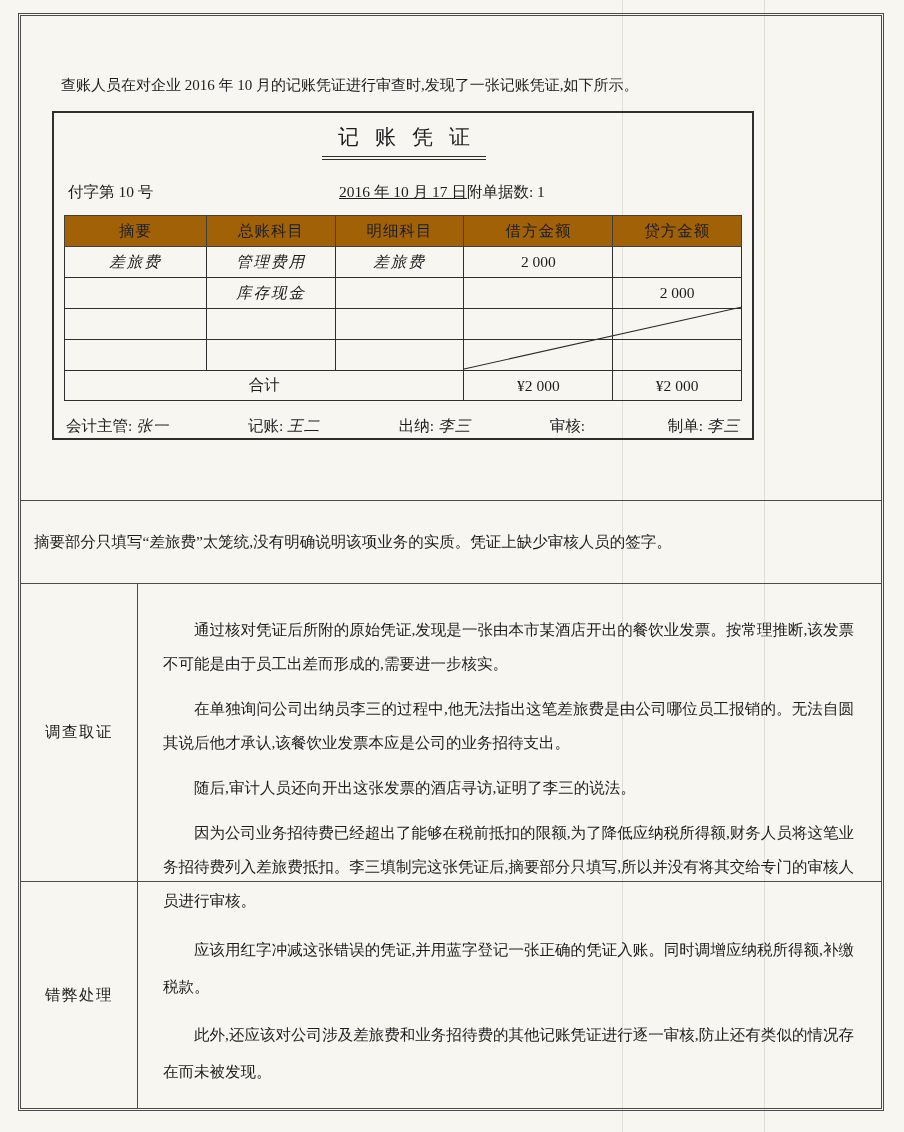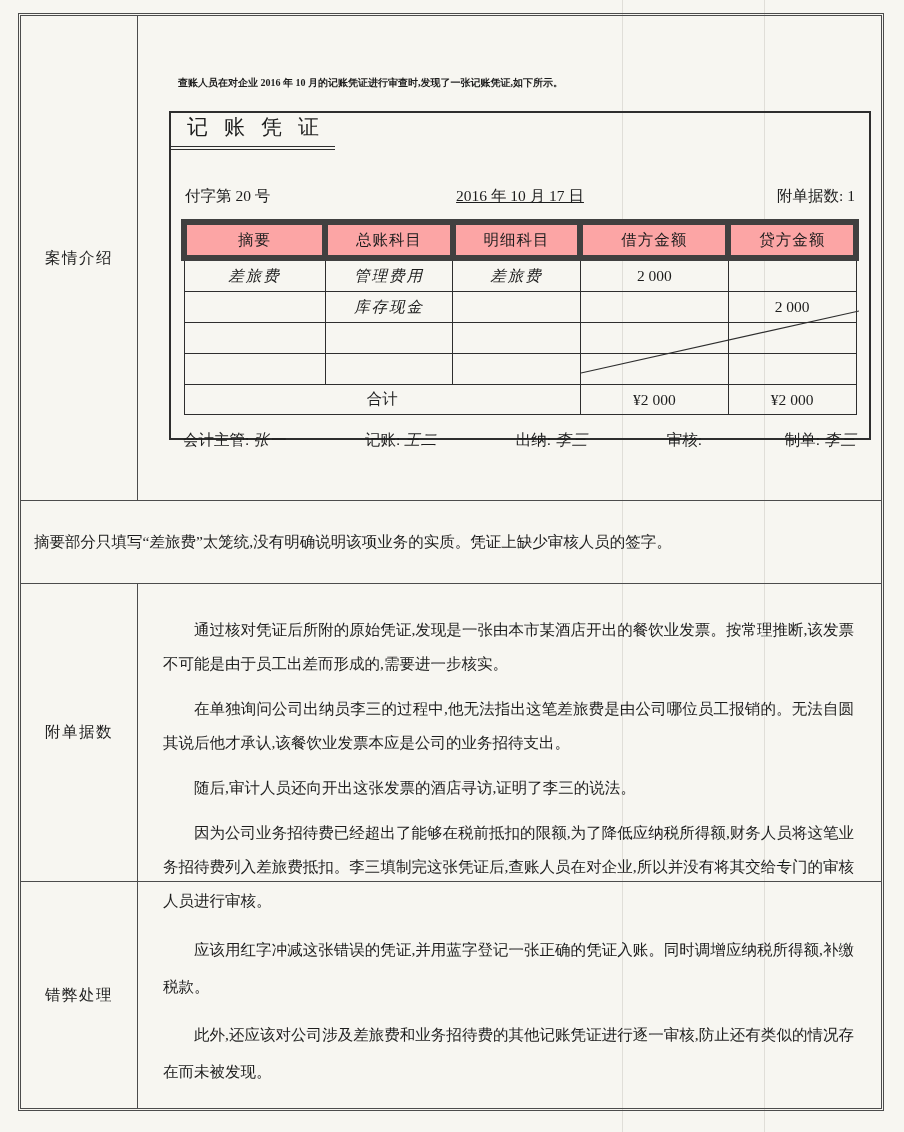--- a/index.html
+++ b/index.html
@@ -24,44 +24,44 @@
   .sec-invest { height:298px; } .sec-handle { flex:1; }
 
   .label-col {
     flex:0 0 117px; width:117px; border-right:1px solid #4c4c4c;
     display:flex; align-items:center; justify-content:center;
     font-size:15.5px; letter-spacing:1.5px; box-sizing:border-box;
   }
   .content-col { flex:1; position:relative; box-sizing:border-box; }
 
   .intro-line { position:absolute; top:60px; left:40px; right:14px;
-    font-size:10px; white-space:nowrap;font-weight:bold; }
+    font-size:15px; white-space:nowrap; }
 
   
   .voucher {
     position:absolute; left:31px; top:95px; width:702px; height:329px;
     border:2px solid #2e2e2e; box-sizing:border-box; background:transparent;
   }
-  .v-title { }
+  .v-title { text-align:center; margin-top:10px; }
   .v-title span {
     display:inline-block; font-size:21px; letter-spacing:16px;
     padding:0 0 5px 16px; margin-right:-2px;
     border-bottom:4px double #2e2e2e; font-weight:500;
   }
   .v-ref {
     display:grid; grid-template-columns:1fr auto 1fr; align-items:baseline;
     margin:22px 14px 0 14px; font-size:15.5px;
   }
   .v-ref .l { text-align:left; } .v-ref .c { text-align:center;text-decoration:underline; }
-  .v-ref .r { text-align:right;margin-top:14px; }
+  .v-ref .r { text-align:left; }
 
   .v-grid-wrap { position:relative; margin:12px 10px 0 10px; }
   table.v-grid { width:100%; border-collapse:collapse; table-layout:fixed; }
   .v-grid th {
-    height:28px; background:#fca5a5; border:6px solid #404040;
+    height:28px; background:#a16207; border:1px solid #404040;
     font-weight:normal; font-size:15.5px; letter-spacing:1px;
   }
   .v-grid td {
     height:30px; border:1px solid #2e2e2e; text-align:center;
     font-size:15.5px; padding:0 4px; overflow:hidden;
   }
   .v-grid td.total-cell { height:29px; }
   .hand { font-style:italic; letter-spacing:2px; }
   .diag { position:absolute; left:0; top:0; width:100%; height:100%;
     pointer-events:none; }
@@ -88,31 +88,30 @@
 </head>
 <body>
 
 <div class="page">
   <div class="scan-artifact scan-a"></div>
   <div class="scan-artifact scan-b"></div>
 
   <div class="outer">
 
     <div class="section sec-case">
-      <div class="label-col">案情介绍</div>
       <div class="content-col">
         <div class="intro-line">查账人员在对企业 2016 年 10 月的记账凭证进行审查时,发现了一张记账凭证,如下所示。</div>
 
         <div class="voucher">
           <div class="v-title">
             <span>记账凭证</span>
           </div>
 
           <div class="v-ref">
-            <span class="l">付字第 20 号</span>
+            <span class="l">付字第 10 号</span>
             <span class="c">2016 年 10 月 17 日</span>
             <span class="r">附单据数: 1</span>
           </div>
 
           <div class="v-grid-wrap">
             <table class="v-grid">
               <colgroup>
                 <col style="width:21%">
                   <col style="width:19%">
                   <col style="width:19%">
@@ -180,27 +179,27 @@
       </div>
     </div>
 
     <div class="section sec-analysis">
       <div class="content-col">
         <div class="analysis-text">摘要部分只填写“差旅费”太笼统,没有明确说明该项业务的实质。凭证上缺少审核人员的签字。</div>
       </div>
     </div>
 
     <div class="section sec-invest">
-      <div class="label-col">附单据数</div>
+      <div class="label-col">调查取证</div>
       <div class="content-col">
         <div class="para-block">
           <p>通过核对凭证后所附的原始凭证,发现是一张由本市某酒店开出的餐饮业发票。按常理推断,该发票不可能是由于员工出差而形成的,需要进一步核实。</p>
           <p>在单独询问公司出纳员李三的过程中,他无法指出这笔差旅费是由公司哪位员工报销的。无法自圆其说后他才承认,该餐饮业发票本应是公司的业务招待支出。</p>
           <p>随后,审计人员还向开出这张发票的酒店寻访,证明了李三的说法。</p>
-          <p>因为公司业务招待费已经超出了能够在税前抵扣的限额,为了降低应纳税所得额,财务人员将这笔业务招待费列入差旅费抵扣。李三填制完这张凭证后,查账人员在对企业,所以并没有将其交给专门的审核人员进行审核。</p>
+          <p>因为公司业务招待费已经超出了能够在税前抵扣的限额,为了降低应纳税所得额,财务人员将这笔业务招待费列入差旅费抵扣。李三填制完这张凭证后,摘要部分只填写,所以并没有将其交给专门的审核人员进行审核。</p>
         </div>
       </div>
     </div>
 
     <div class="section sec-handle">
       <div class="label-col">错弊处理</div>
       <div class="content-col">
         <div class="para-block">
           <p>应该用红字冲减这张错误的凭证,并用蓝字登记一张正确的凭证入账。同时调增应纳税所得额,补缴税款。</p>
           <p>此外,还应该对公司涉及差旅费和业务招待费的其他记账凭证进行逐一审核,防止还有类似的情况存在而未被发现。</p>

